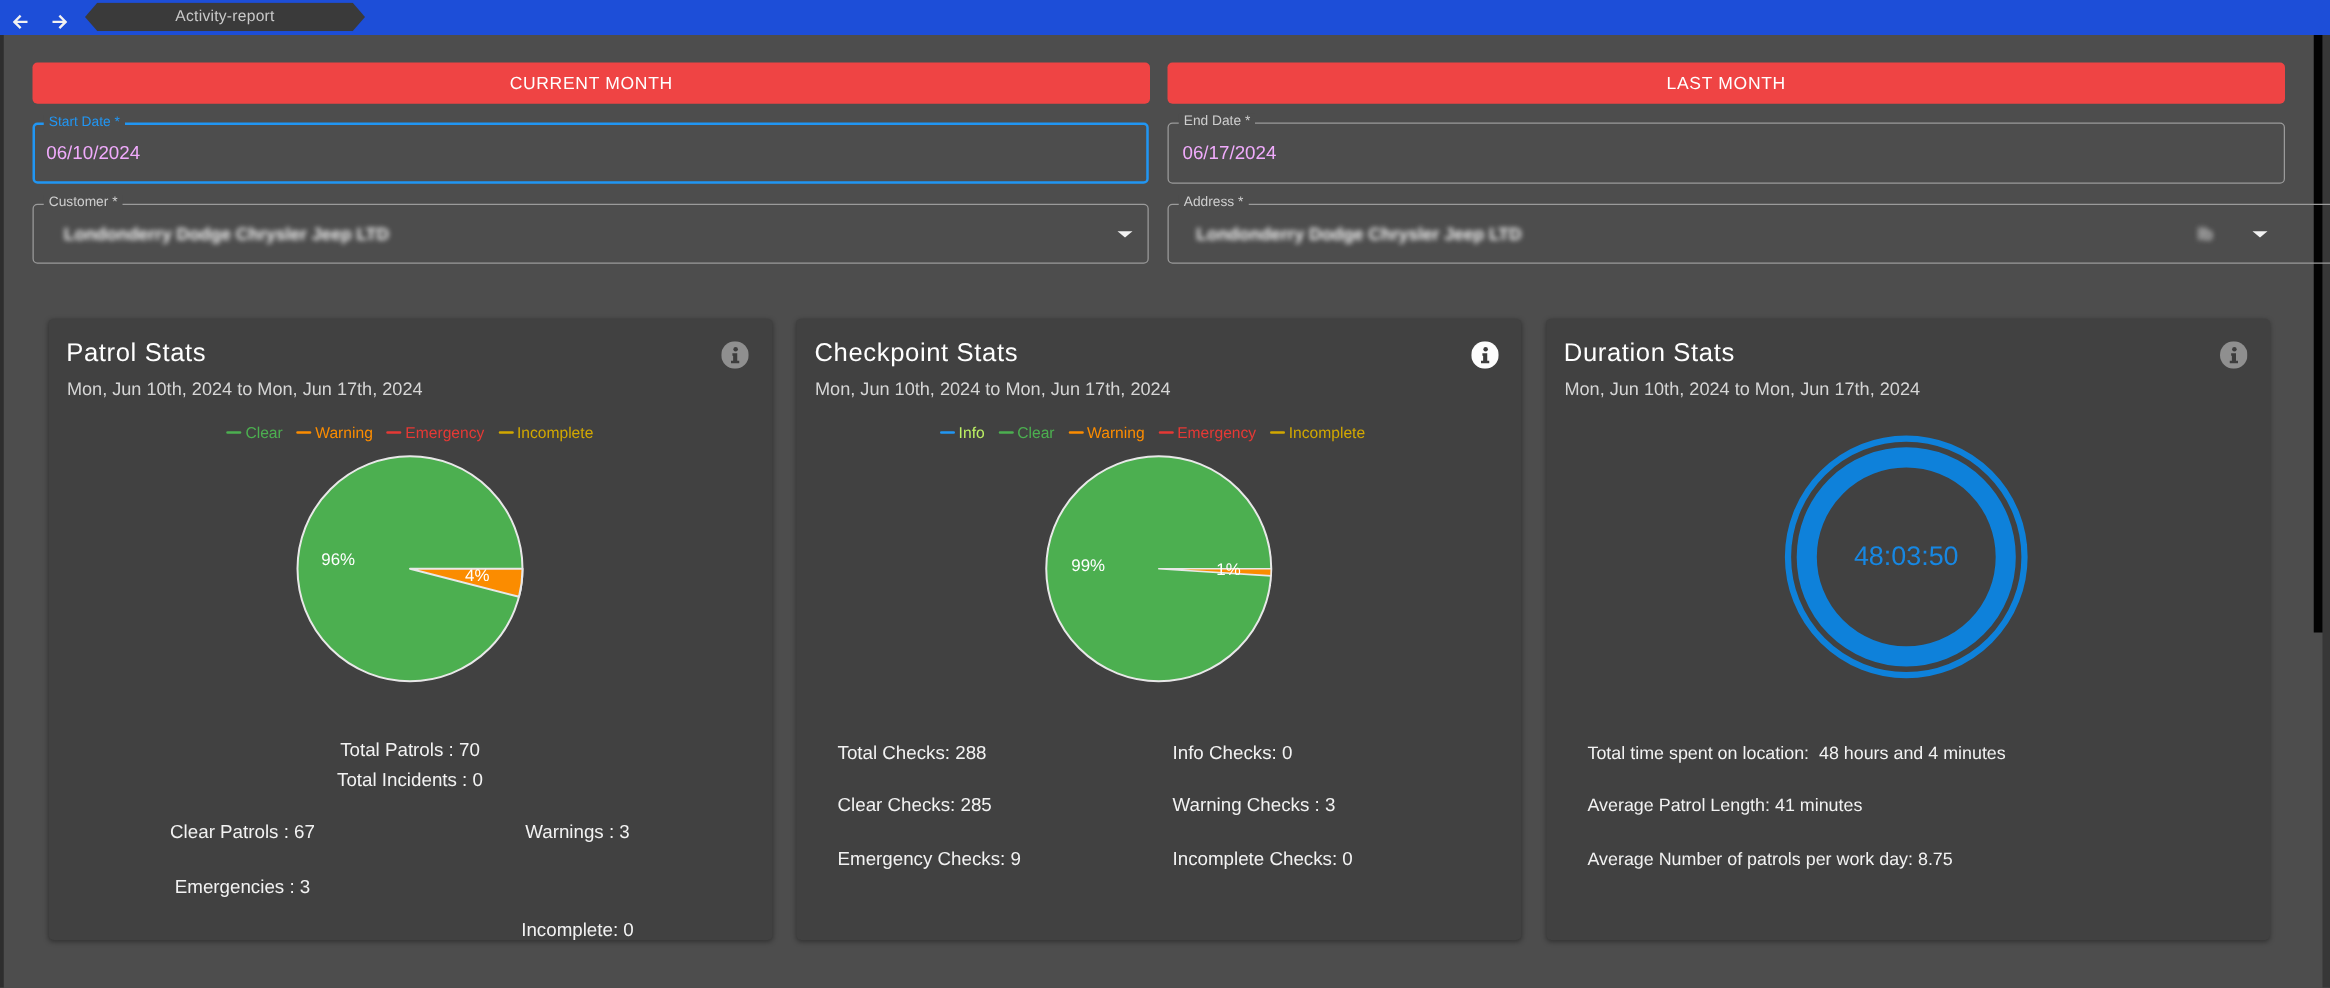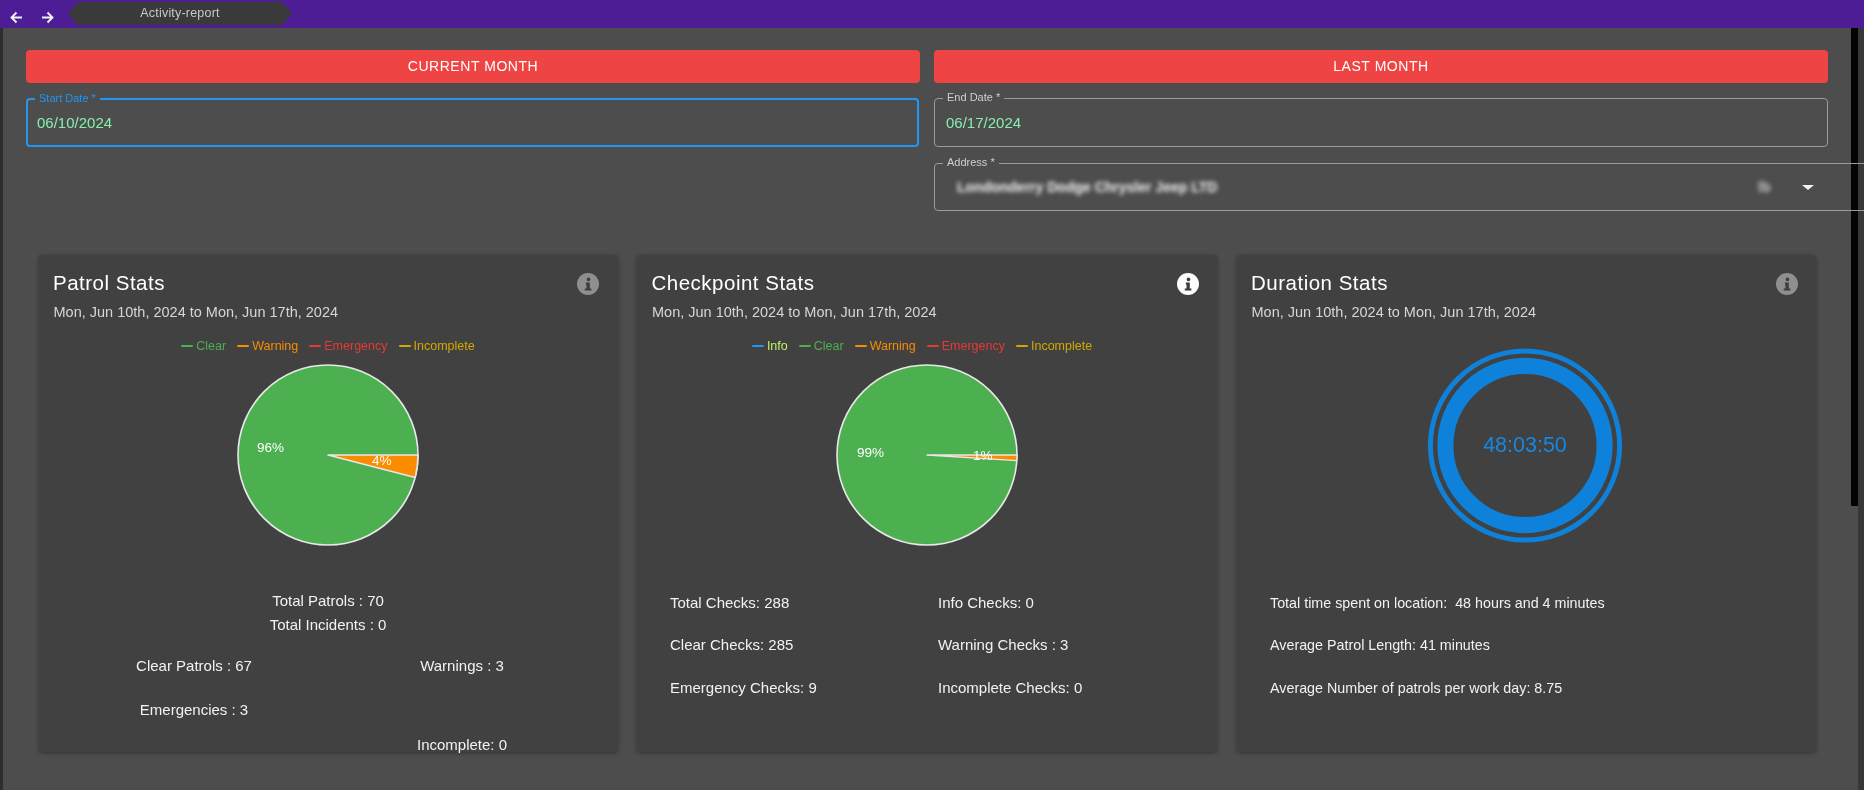--- a/index.html
+++ b/index.html
@@ -2,41 +2,41 @@
 <html><head>
 <meta charset="utf-8">
 <style>
 * { margin:0; padding:0; box-sizing:border-box; }
 html,body { width:1864px; height:790px; overflow:hidden; background:#4d4d4d;
   font-family:"Liberation Sans", sans-serif; }
 #root { position:absolute; top:0; left:0; width:1864px; height:790px; }
 .abs { position:absolute; }
 
 
-#topbar { top:0; left:0; width:1864px; height:28px; background:#4c1d95;padding-left:40px; }
+#topbar { top:0; left:0; width:1864px; height:28px; background:#1d4ed8;padding-left:40px; }
 #tab { position:absolute; left:68px; top:2px; width:224px; height:23px; background:#3a3a3a;
   clip-path:polygon(0 50%, 10px 0, 214px 0, 100% 50%, 214px 100%, 10px 100%);
   color:#c9c9c9; font-size:12.5px; letter-spacing:0.2px; text-align:center; line-height:23px; }
 
 
 #leftrail { top:28px; left:0; width:3px; height:762px; background:#2e2e2e; }
 #rightrail { top:28px; left:1858px; width:6px; height:762px; background:#373737; }
 #sbthumb { top:28px; left:1851px; width:7px; height:478px; background:#030303; }
 
 
 .bluebtn { height:33px; background:#ef4444; border-radius:4px; color:#fff;
   font-size:14px; font-weight:400; letter-spacing:0.55px; text-align:center; line-height:33px; }
 
 
 .field { border:1px solid #9b9b9b; border-radius:4px; }
 .field.focus { border:2px solid #2196f3; }
 .flabel { position:absolute; top:-8px; font-size:11px; background:#4d4d4d; padding:0 4px;
   color:#cfcfcf; line-height:12px; }
 .flabel.blue { color:#2196f3; }
-.fval { position:absolute; left:12px; color:#86efac; font-size:15px; }
+.fval { position:absolute; left:12px; color:#f0abfc; font-size:15px; }
 .blur { filter:blur(2px); color:#f3f3f3; font-weight:bold; font-size:14px !important; }
 .selarrow { position:absolute; width:0; height:0; border-left:6.5px solid transparent;
   border-right:6.5px solid transparent; border-top:5.5px solid #f2f2f2; }
 
 
 .card { background:#414141; border-radius:4px; box-shadow:0 1px 4px rgba(0,0,0,0.35); }
 .ctitle { position:absolute; color:#fff; font-size:20.5px; line-height:24px; letter-spacing:0.5px; }
 .csub { position:absolute; color:#d6d6d6; font-size:14.5px; line-height:17px; }
 .legend { position:absolute; display:flex; justify-content:center; align-items:center; font-size:12.5px; }
 .plabel { position:absolute; color:#fff; font-size:13.5px; line-height:15px; }
@@ -67,20 +67,25 @@
 
   <div class="abs field focus" style="left:26px; top:98px; width:893px; height:49px;">
     <div class="flabel blue" style="left:7px;">Start Date&nbsp;*</div>
     <div class="fval" style="left:9px; top:13.5px;">06/10/2024</div>
   </div>
   <div class="abs field" style="left:934px; top:98px; width:894px; height:49px;">
     <div class="flabel" style="left:8px;">End Date&nbsp;*</div>
     <div class="fval" style="left:11px; top:14.5px;">06/17/2024</div>
   </div>
 
+  <div class="abs field" style="left:26px; top:163px; width:893px; height:48px;">
+    <div class="flabel" style="left:8px;">Customer&nbsp;*</div>
+    <div class="fval blur" style="left:24px; top:15px;">Londonderry Dodge Chrysler Jeep LTD</div>
+    <div class="selarrow" style="left:867px; top:20.5px;"></div>
+  </div>
   <div class="abs field" style="left:934px; top:163px; width:1016px; height:48px;">
     <div class="flabel" style="left:8px;">Address&nbsp;*</div>
     <div class="fval blur" style="left:22px; top:15px;">Londonderry Dodge Chrysler Jeep LTD</div>
     <div class="fval blur" style="left:823px; top:15px; color:#c9c9c9;">lb</div>
     <div class="selarrow" style="left:867px; top:20.5px;"></div>
   </div>
 
   <div class="abs card" style="left:39px; top:255px; width:579px; height:497px;"></div>
   <div class="abs card" style="left:637px; top:255px; width:580px; height:497px;"></div>
   <div class="abs card" style="left:1237px; top:255px; width:579px; height:497px;"></div>

